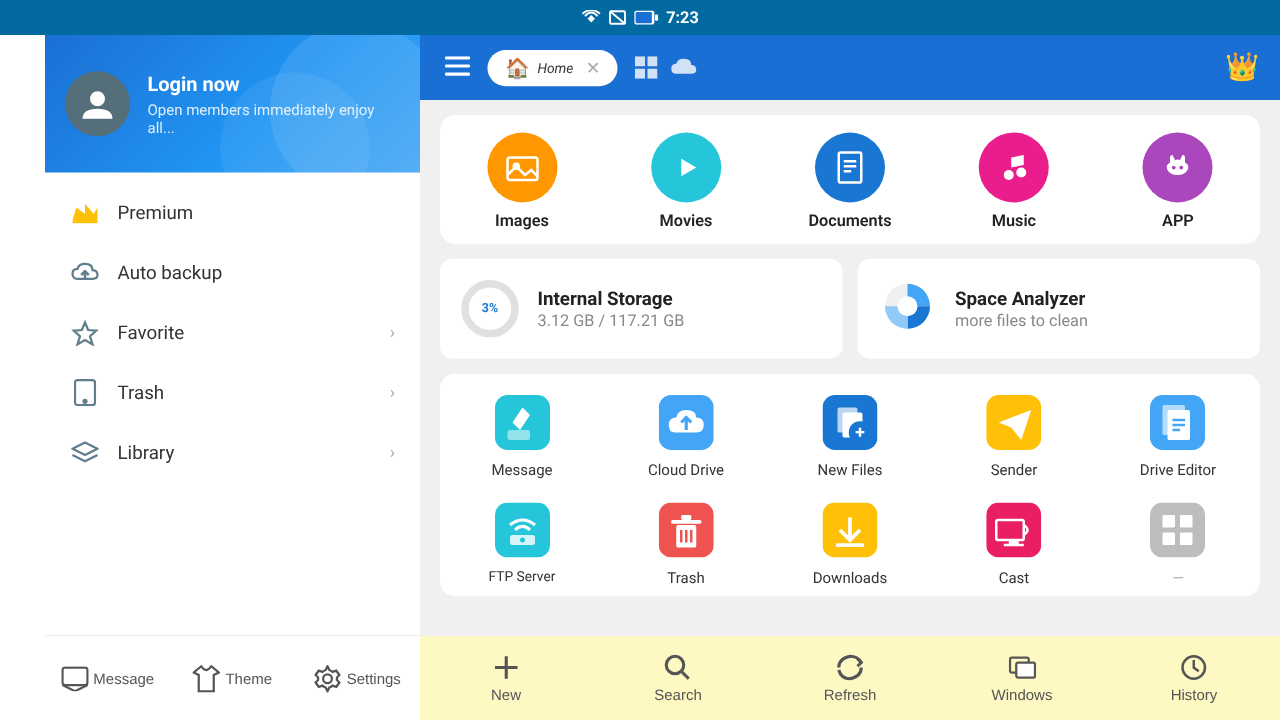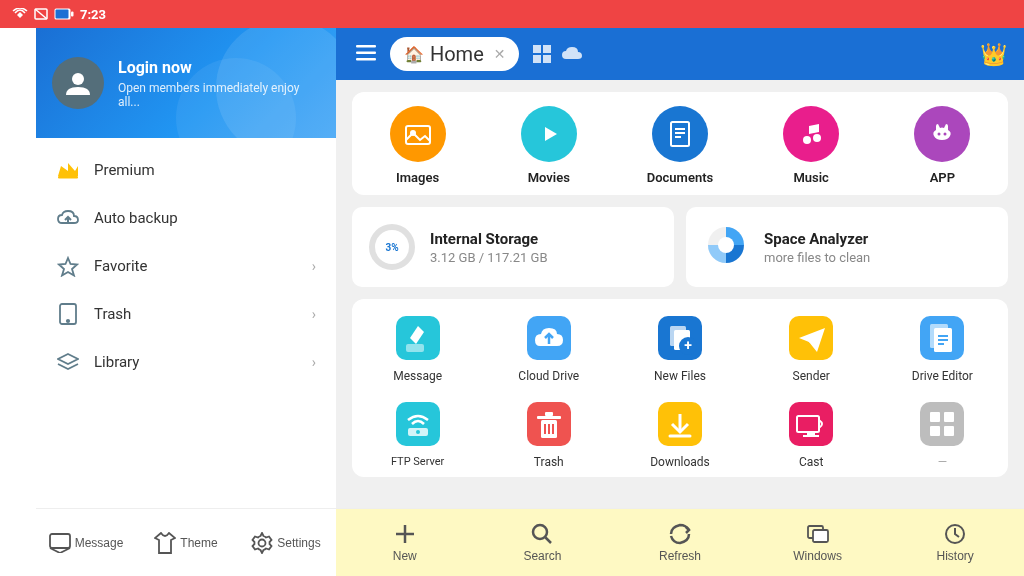--- a/index.html
+++ b/index.html
@@ -1,24 +1,24 @@
 <!DOCTYPE html>
 <html><head>
   <meta charset="utf-8">
   <style>
     * { margin: 0; padding: 0; box-sizing: border-box; }
     body { width: 1024px; height: 576px; overflow: hidden; font-family: 'Roboto', Arial, sans-serif; display: flex; flex-direction: column; }
 
     
     .status-bar {
-      background: #ef4444;
+      background: #0369a1;
       height: 28px;
       display: flex;
       align-items: center;
-      justify-content: flex-start;
+      justify-content: center;
       padding: 0 12px;
       gap: 6px;
     }
     .status-icons { display: flex; align-items: center; gap: 6px; }
     .status-time { color: white; font-size: 13px; font-weight: bold; }
 
     
     .main-layout { display: flex; flex: 1; overflow: hidden; padding-left: 36px; }
 
     
@@ -117,21 +117,21 @@
       gap: 10px;
     }
     .menu-btn { color: white; font-size: 20px; cursor: pointer; padding: 4px; }
     .home-pill {
       background: white;
       border-radius: 20px;
       padding: 5px 14px;
       display: flex; align-items: center; gap: 6px;
     }
     .home-pill-icon { color: #1a6fd4; font-size: 16px; }
-    .home-pill-text { color: #333; font-size: 20px; }
+    .home-pill-text { color: #333; font-size: 11px; font-style: italic; }
     .home-pill-close { color: #aaa; font-size: 14px; margin-left: 4px; }
     .topbar-icons { display: flex; align-items: center; gap: 10px; margin-left: 4px; }
     .topbar-spacer { flex: 1; }
     .crown-icon { color: #ffd700; font-size: 22px; }
 
     
     .content-scroll {
       flex: 1;
       overflow-y: auto;
       padding: 12px 16px;

